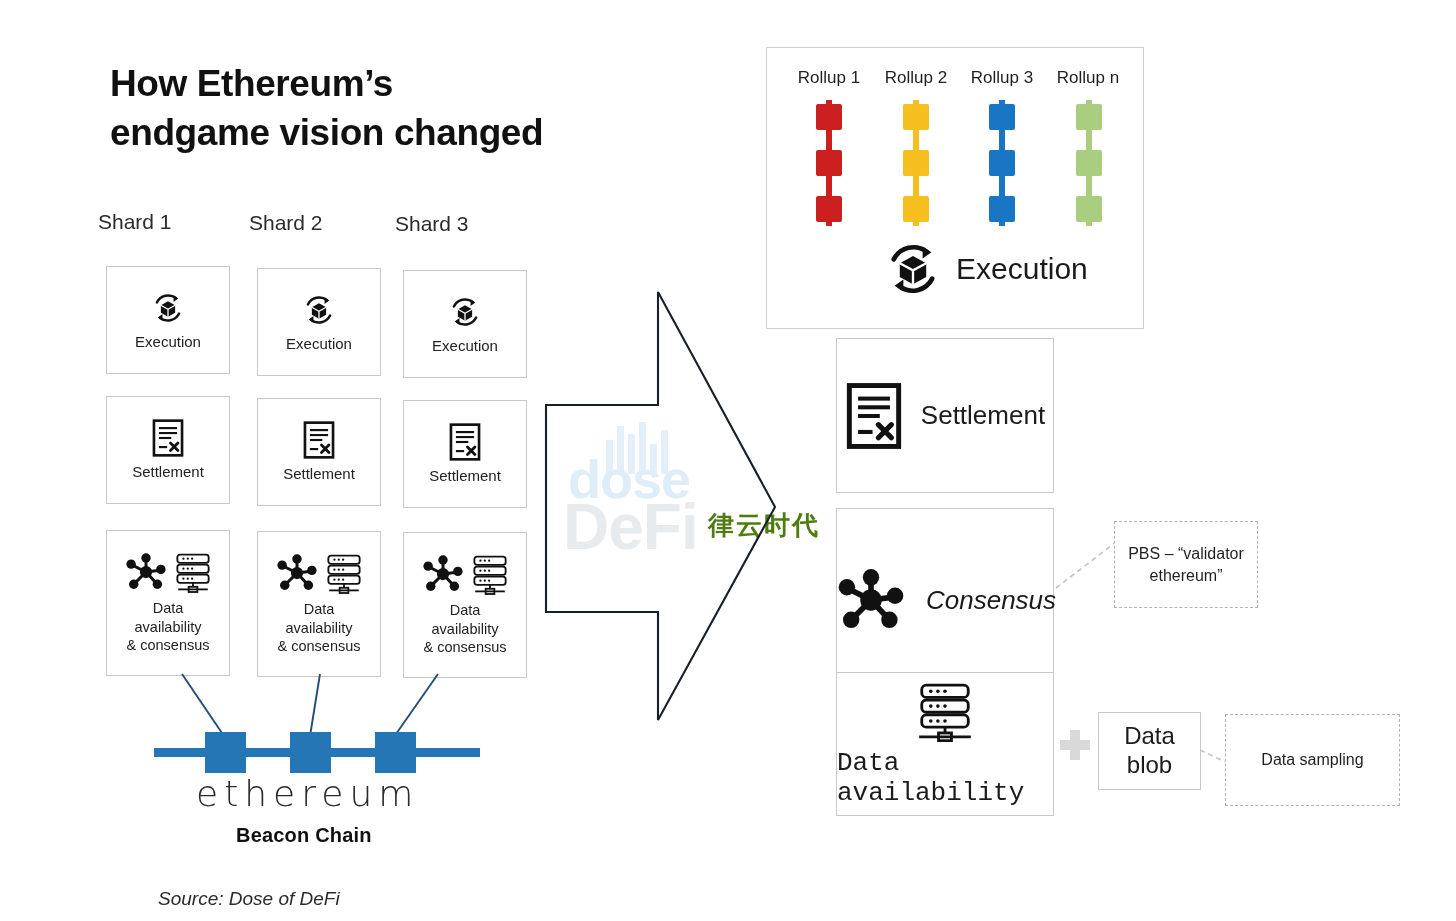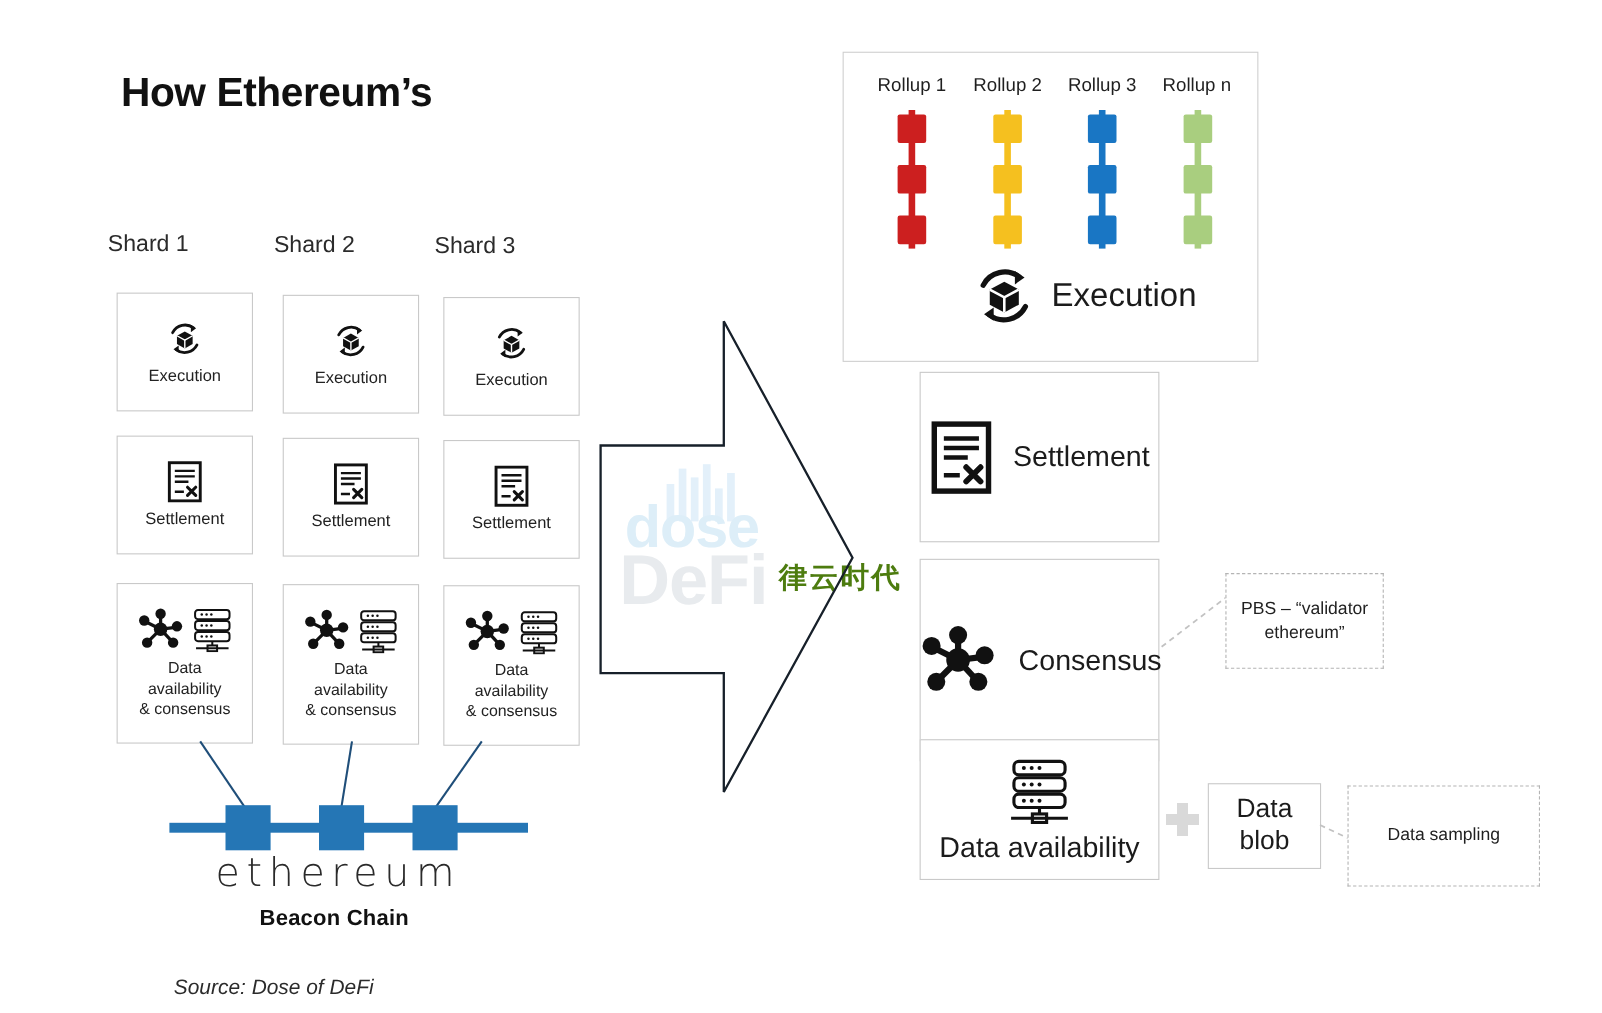--- a/index.html
+++ b/index.html
@@ -118,20 +118,21 @@
 
   .plus-sign { position:absolute; color:#d6d6d6; }
 </style>
 </head>
 <body>
 
 <div id="stage">
 
   <div class="title">
     <span>How Ethereum’s</span>
+    <span class="l2">endgame vision changed</span>
   </div>
 
   <div class="shard-head" style="left:80px; top:210px;">Shard 1</div>
   <div class="shard-head" style="left:231px; top:211px;">Shard 2</div>
   <div class="shard-head" style="left:377px; top:212px;">Shard 3</div>
 
   <div class="card" style="left:88px; top:266px; width:124px; height:108px;">
     <span class="icon-wrap">
       <svg width="38" height="38" viewBox="0 0 48 48">
         <g fill="none" stroke="#111" stroke-width="3.2" stroke-linecap="round">
@@ -465,21 +466,21 @@
           <line x1="9" y1="17" x2="31" y2="17"></line>
           <line x1="9" y1="23" x2="24" y2="23"></line>
           <line x1="9" y1="34" x2="19" y2="34"></line>
         </g>
         <path d="M23 29 l9 9 M32 29 l-9 9" stroke="#111" stroke-width="3.6" stroke-linecap="round"></path>
       </svg>
     </span>
     <span class="rlabel">Settlement</span>
   </div>
 
-  <div class="rpanel" style="left:818px; top:508px; width:218px; height:184px;">
+  <div class="rpanel" style="left:818px; top:508px; width:218px; height:184px;font-style:italic;">
     <span class="icon-wrap">
       <svg width="74" height="68" viewBox="0 0 52 48">
         <g stroke="#111" stroke-width="4">
           <line x1="26" y1="24" x2="26" y2="9"></line>
             <line x1="26" y1="24" x2="10" y2="16"></line>
           <line x1="26" y1="24" x2="42" y2="22"></line>
             <line x1="26" y1="24" x2="13" y2="37"></line>
           <line x1="26" y1="24" x2="38" y2="37"></line>
         </g>
         <g fill="#111">
@@ -488,21 +489,21 @@
           <circle cx="9" cy="15" r="5.8"></circle>
             <circle cx="43" cy="21" r="5.8"></circle>
           <circle cx="12" cy="38" r="5.8"></circle>
             <circle cx="39" cy="38" r="5.8"></circle>
         </g>
       </svg>
     </span>
     <span class="rlabel">Consensus</span>
   </div>
 
-  <div class="rpanel" style="left:818px; top:672px; width:218px; height:128px; flex-direction:column; gap:6px;">
+  <div class="rpanel" style="left:818px; top:672px; width:218px; height:144px; flex-direction:column; gap:6px;font-family:Liberation Mono, monospace;">
     <span class="icon-wrap">
       <svg width="66" height="62" viewBox="0 0 46 48">
         <g fill="none" stroke="#111" stroke-width="2.2">
           <rect x="5" y="4" width="36" height="9.5" rx="3.5"></rect>
           <rect x="5" y="15.5" width="36" height="9.5" rx="3.5"></rect>
           <rect x="5" y="27" width="36" height="9.5" rx="3.5"></rect>
           <line x1="23" y1="36.5" x2="23" y2="41"></line>
           <line x1="3" y1="44" x2="43" y2="44"></line>
           <rect x="18" y="41" width="10" height="6"></rect>
         </g>

